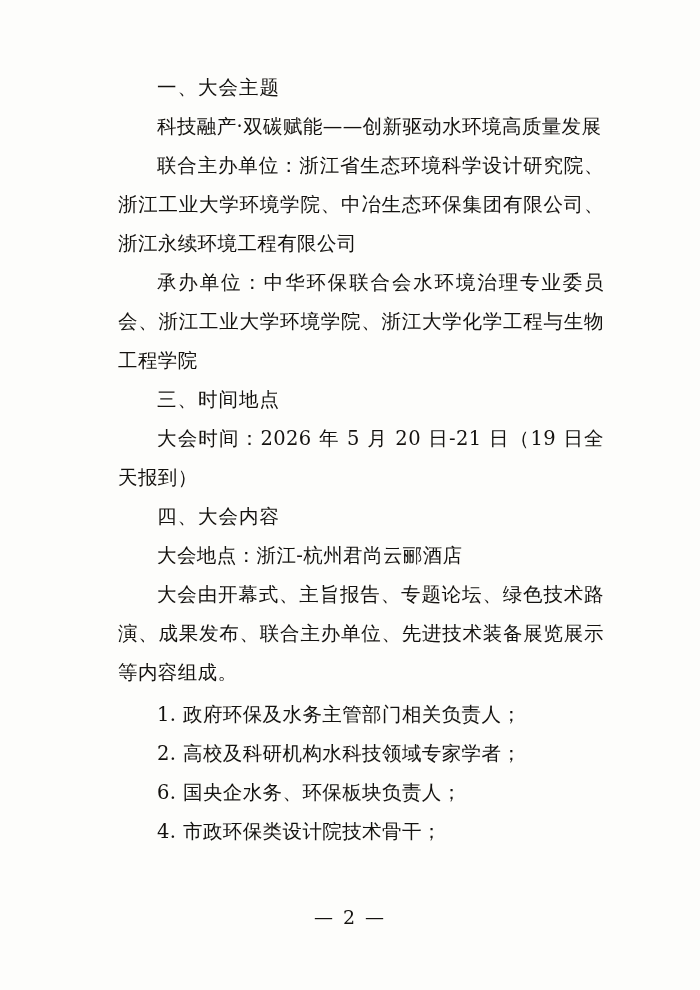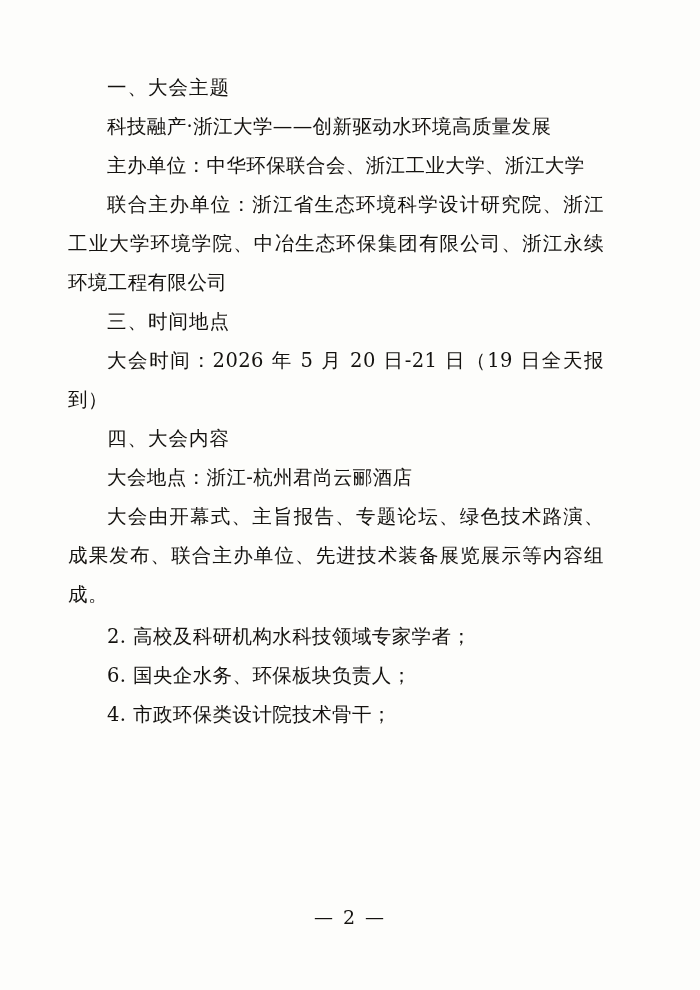--- a/index.html
+++ b/index.html
@@ -13,21 +13,21 @@
     font-family: "DejaVu Serif", "Liberation Serif", serif;
     color: #1c1c1c;
     overflow: hidden;
   }
   .page {
     position: relative;
     width: 700px;
     height: 990px;
     background: #fdfdfb;
     box-sizing: border-box;
-    padding: 68px 96px 0 68px;
+    padding: 68px 96px 0 118px;
   }
   .doc-body {
     font-size: 19.5px;
     line-height: 39px;
     letter-spacing: 0.4px;
     color: #14120f;
   }
   .para {
     margin: 0;
     text-align: justify;
@@ -58,34 +58,35 @@
     height: 3px;
   }
 </style>
 </head>
 <body>
 
 <div class="page">
   <div class="doc-body">
 
     <p class="para heading">一、大会主题</p>
-    <p class="para indent">科技融产·浙江大学——创新驱动水环境高质量发展</p>
+    <p class="para indent">科技融产·双碳赋能——创新驱动水环境高质量发展</p>
 
-    <p class="para indent">主办单位：中华环保联合会、浙江工业大学、浙江大学</p>
     <p class="para indent">联合主办单位：浙江省生态环境科学设计研究院、浙江工业大学环境学院、中冶生态环保集团有限公司、浙江永续环境工程有限公司</p>
+    <p class="para indent">承办单位：中华环保联合会水环境治理专业委员会、浙江工业大学环境学院、浙江大学化学工程与生物工程学院</p>
 
     <p class="para heading">三、时间地点</p>
     <p class="para indent">大会时间：2026 年 5 月 20 日-21 日（19 日全天报到）</p>
     <p class="para heading">四、大会内容</p>
 
     <p class="para indent">大会地点：浙江-杭州君尚云郦酒店</p>
     <p class="para indent">大会由开幕式、主旨报告、专题论坛、绿色技术路演、成果发布、联合主办单位、先进技术装备展览展示等内容组成。</p>
 
     <div class="spacer-small"></div>
 
+    <p class="para list-item">1. 政府环保及水务主管部门相关负责人；</p>
     <p class="para list-item">2. 高校及科研机构水科技领域专家学者；</p>
     <p class="para list-item">6. 国央企水务、环保板块负责人；</p>
     <p class="para list-item">4. 市政环保类设计院技术骨干；</p>
 
   </div>
 
   <div class="page-number">— 2 —</div>
 </div>
 
 </body></html>

